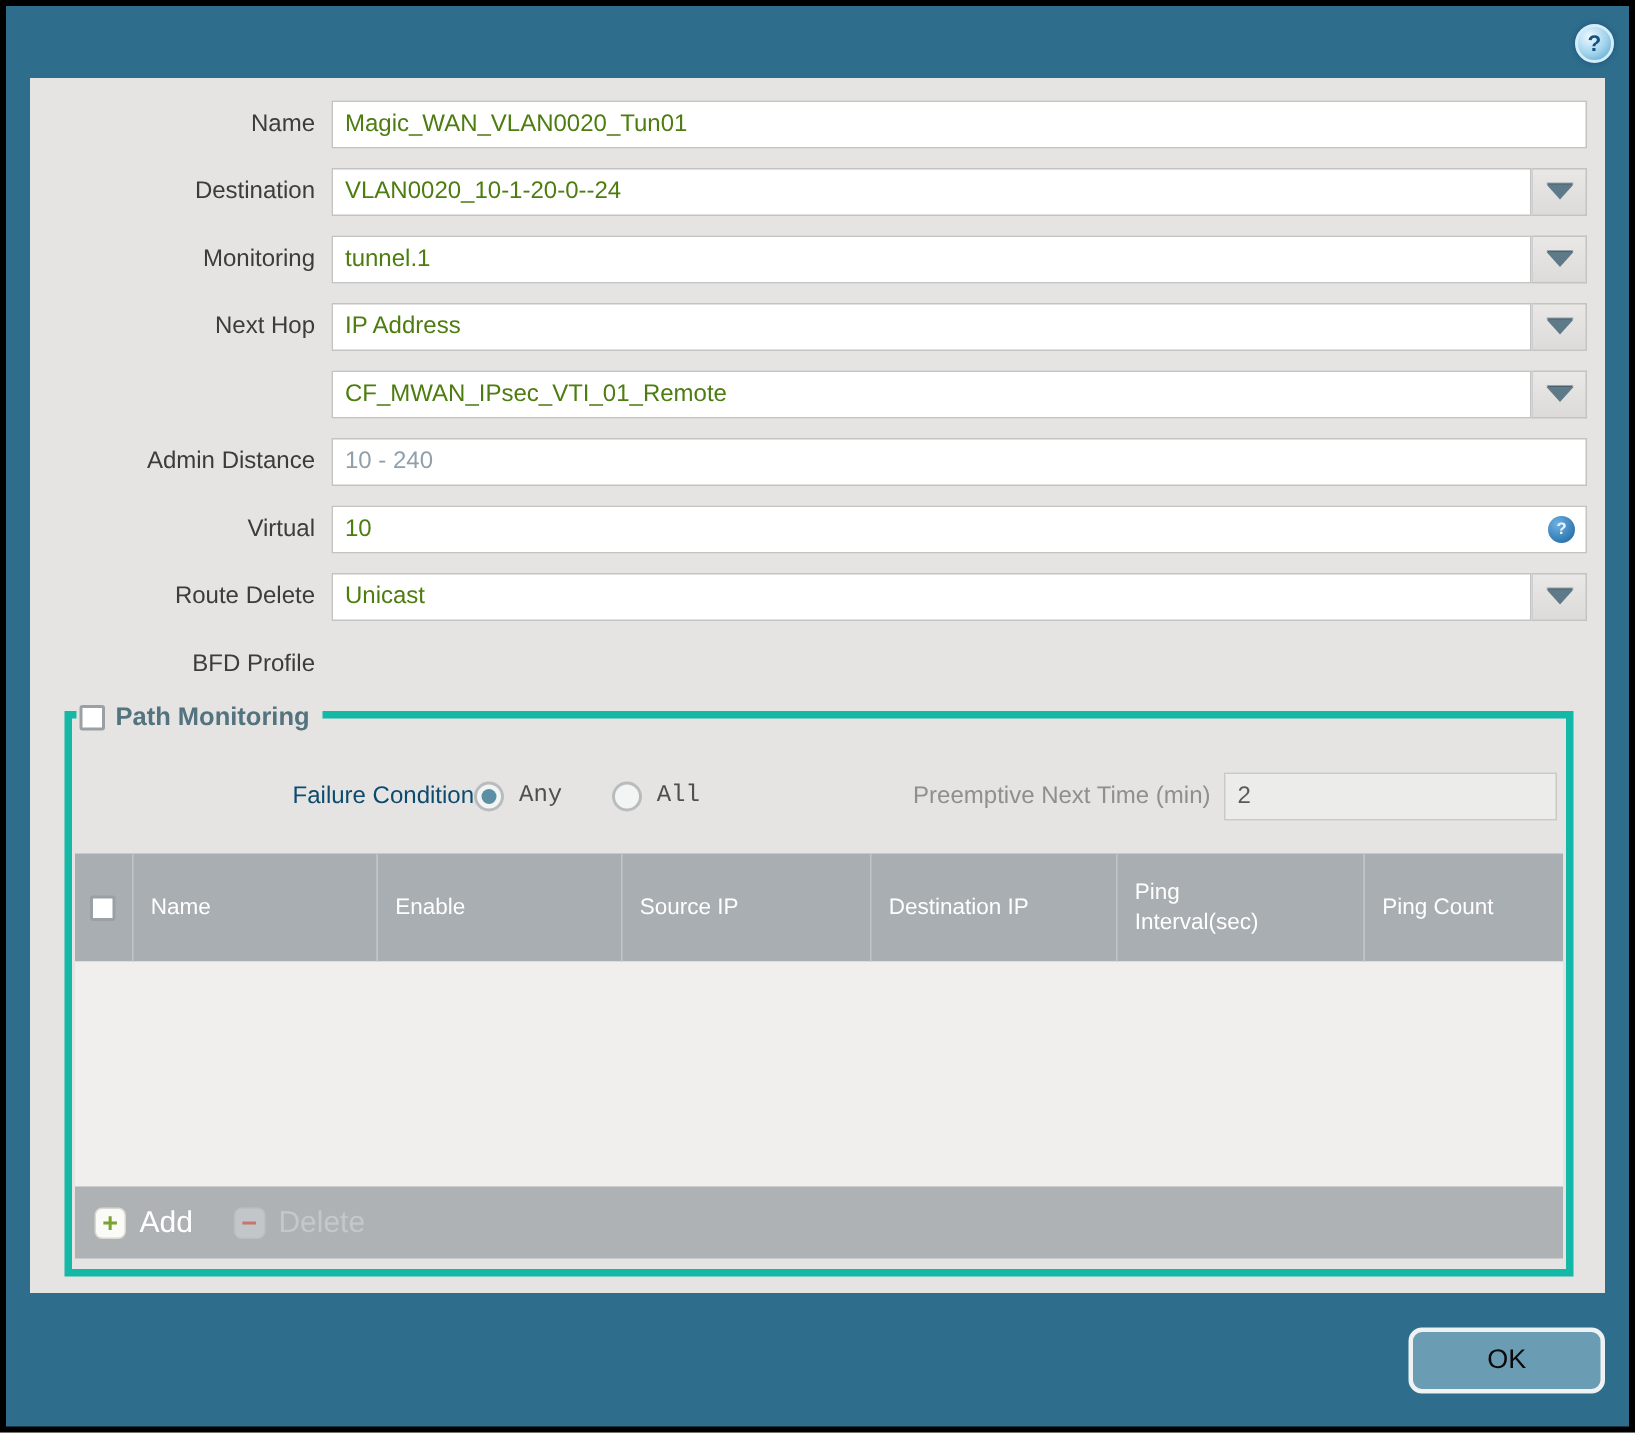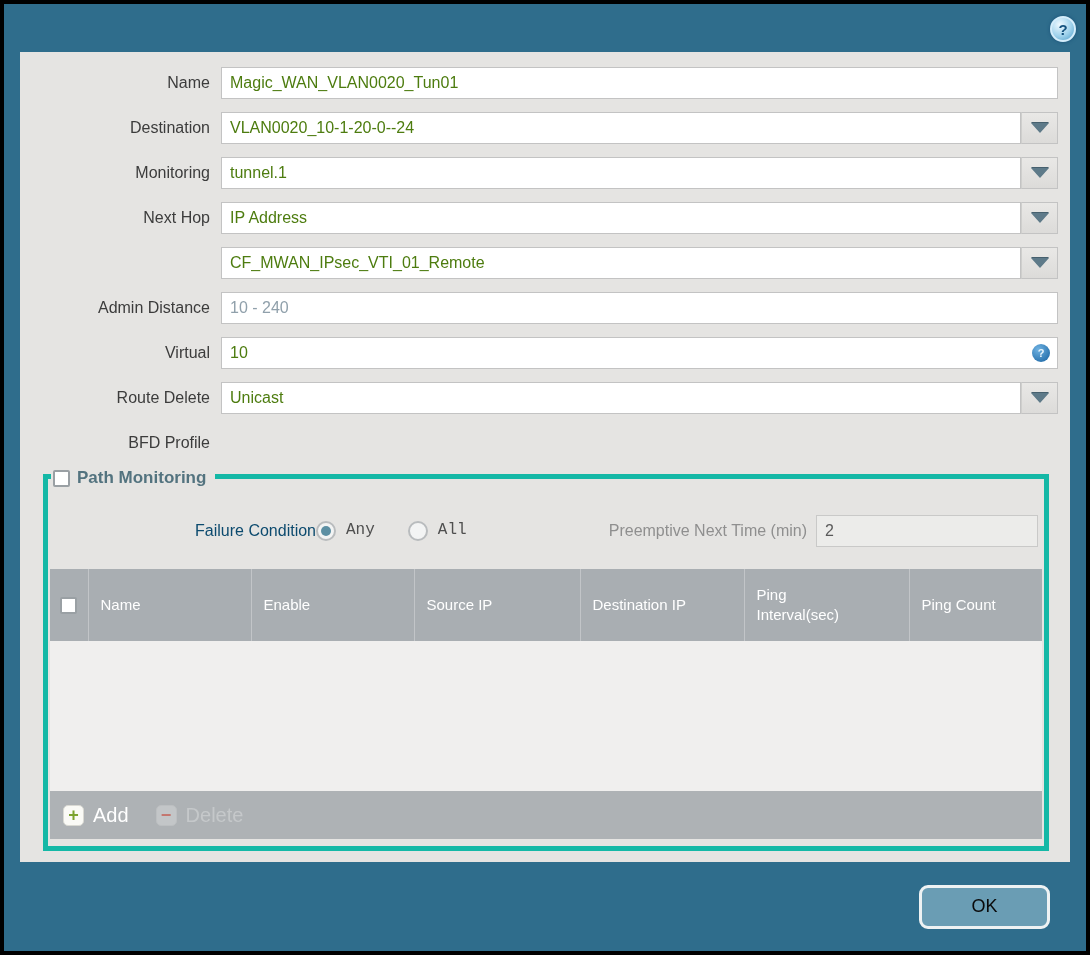--- a/index.html
+++ b/index.html
@@ -56,21 +56,21 @@
   .pm-toolbar{height:48px;background:var(--toolbar_bg);display:flex;align-items:center;padding-left:13px;}
   .tb-btn{display:flex;align-items:center;cursor:pointer;}
   .tb-btn + .tb-btn{margin-left:27px;}
   .tb-icon{width:21px;height:21px;border-radius:5px;display:flex;align-items:center;justify-content:center;font-weight:bold;font-size:18px;line-height:1;}
   .tb-icon.add{background:#fafaf6;border:1px solid #d9d9d3;color:var(--add_icon_green);}
   .tb-icon.del{background:#c3c6c8;border:1px solid #bcbfc1;color:var(--delete_icon_red);}
   .tb-label{margin-left:9px;font-size:20px;color:#fff;}
   .tb-btn.disabled{cursor:default;}
   .tb-btn.disabled .tb-label{color:#c5c8ca;}
   
-  .footer{flex:1;display:flex;align-items:center;justify-content:flex-end;padding-right:36px;gap:6px;}
+  .footer{flex:1;display:flex;align-items:center;justify-content:flex-end;padding-right:16px;gap:6px;}
   .btn{width:131px;height:44px;border-radius:9px;border:3px solid #eef2f3;font-family:inherit;font-size:18px;color:#0a0a0a;cursor:pointer;}
   .btn-ok{background:var(--ok_button_bg);}
   .btn-cancel{background:var(--cancel_button_bg);}
 </style>
 </head>
 <body>
 
 <div class="dialog">
 
   <div class="titlebar">

